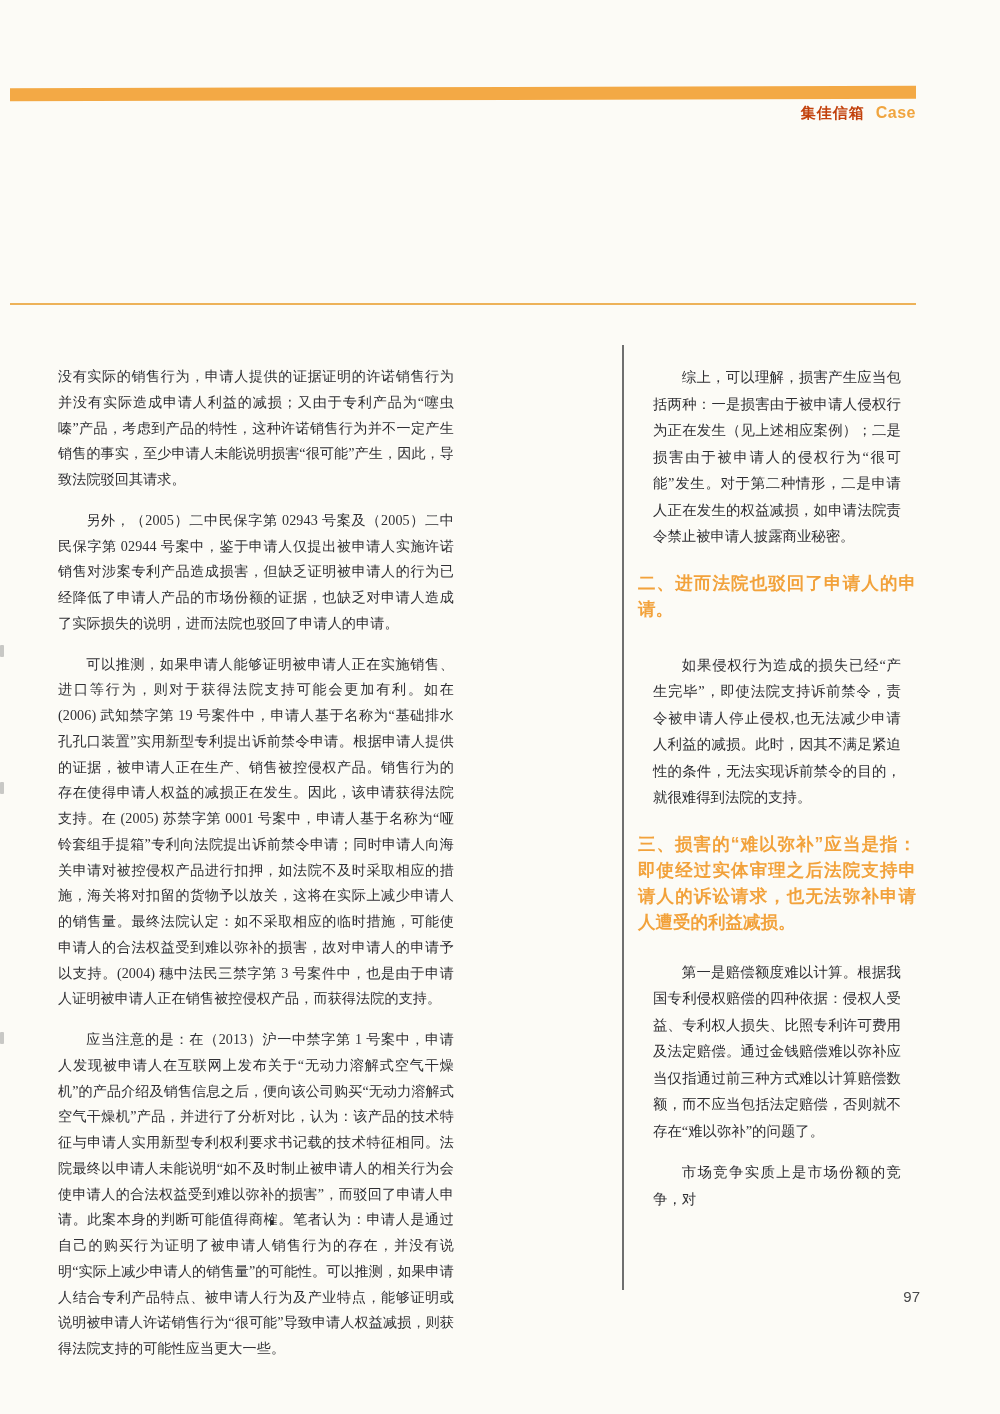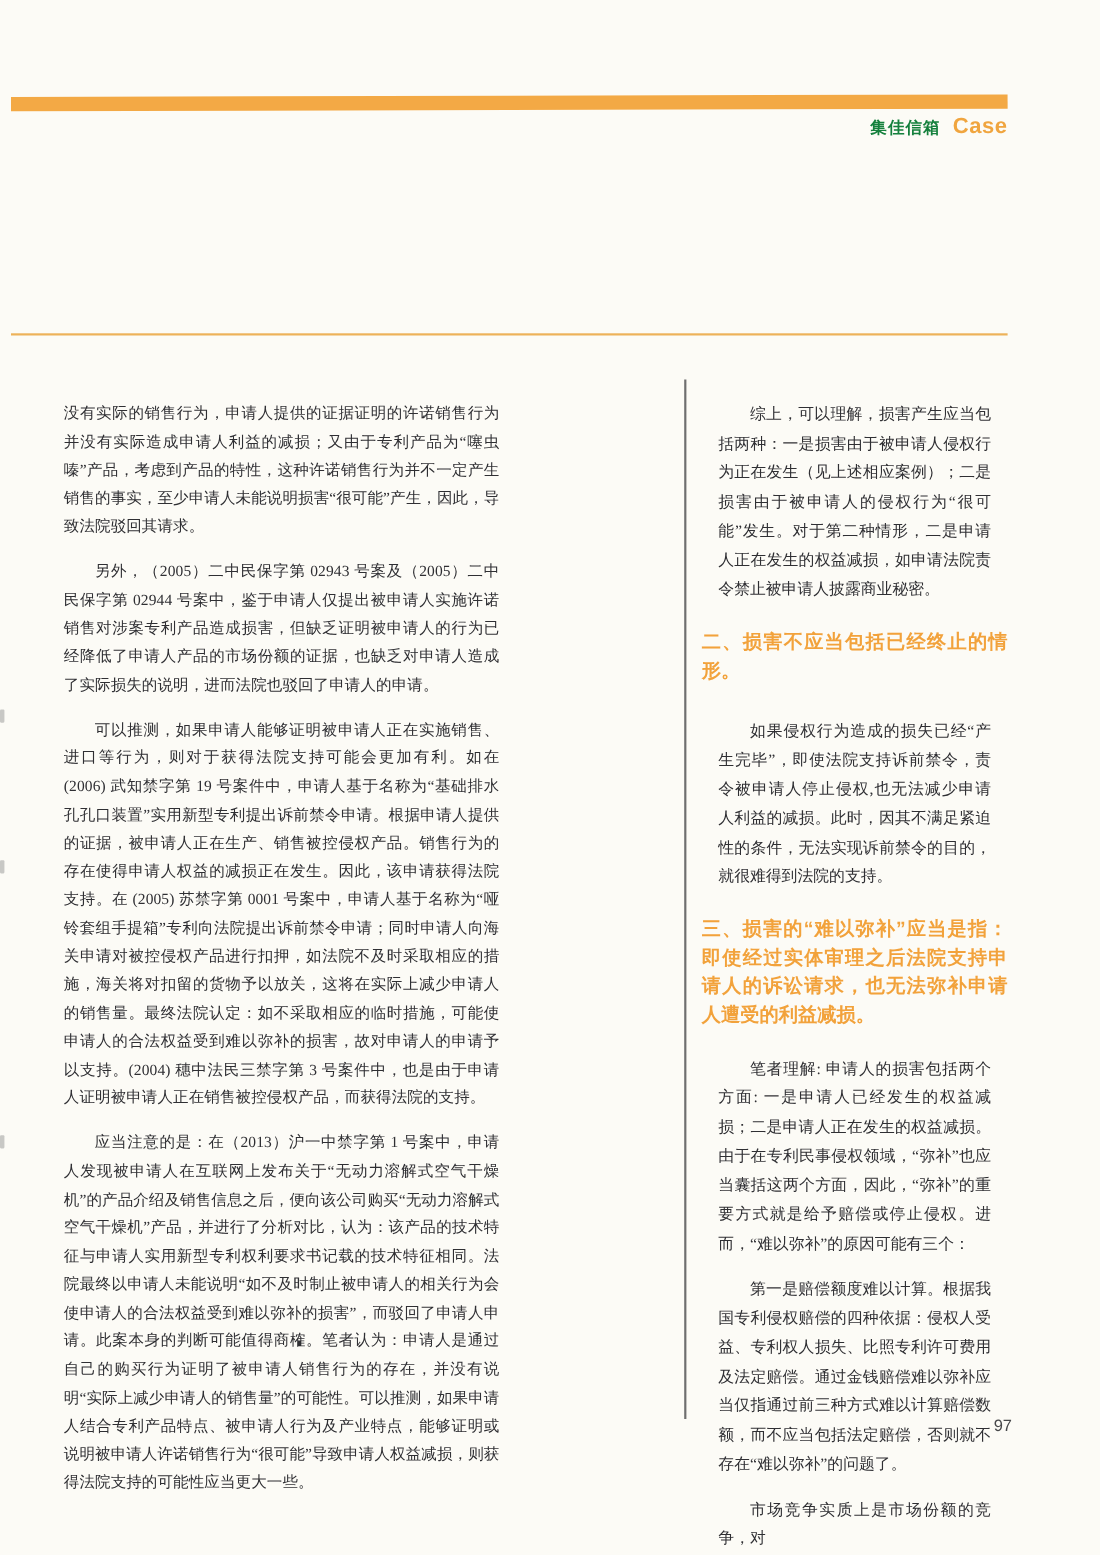--- a/index.html
+++ b/index.html
@@ -18,22 +18,22 @@
     width: 906px; height: 13px;
     background: #f3a945;
     transform: rotate(-0.15deg);
   }
   .header-label {
     position: absolute; top: 104px; right: 84px;
     display: flex; align-items: baseline; gap: 11px;
     font-family: "Liberation Sans", "DejaVu Sans", sans-serif;
     white-space: nowrap;
   }
-  .brand-cn { font-size: 15px; font-weight: bold; color: #15803d; letter-spacing: 1px; }
-  .brand-en { font-size: 20px; font-weight: bold; color: #f0a53f; letter-spacing: 0.5px; }
+  .brand-cn { font-size: 15px; font-weight: bold; color: #c2410c; letter-spacing: 1px; }
+  .brand-en { font-size: 16px; font-weight: bold; color: #f0a53f; letter-spacing: 0.5px; }
 
   .rule-orange {
     position: absolute; left: 10px; top: 303px;
     width: 906px; height: 2px;
     background: #eaa43d; opacity: 0.85;
   }
 
   .col { position: absolute; text-align: justify; }
   .col p { margin: 15px; }
   .col p.indent { text-indent: 2em; }
@@ -93,24 +93,23 @@
     <p>没有实际的销售行为，申请人提供的证据证明的许诺销售行为并没有实际造成申请人利益的减损；又由于专利产品为“噻虫嗪”产品，考虑到产品的特性，这种许诺销售行为并不一定产生销售的事实，至少申请人未能说明损害“很可能”产生，因此，导致法院驳回其请求。</p>
     <p class="indent">另外，（2005）二中民保字第 02943 号案及（2005）二中民保字第 02944 号案中，鉴于申请人仅提出被申请人实施许诺销售对涉案专利产品造成损害，但缺乏证明被申请人的行为已经降低了申请人产品的市场份额的证据，也缺乏对申请人造成了实际损失的说明，进而法院也驳回了申请人的申请。</p>
     <p class="indent">可以推测，如果申请人能够证明被申请人正在实施销售、进口等行为，则对于获得法院支持可能会更加有利。如在 (2006) 武知禁字第 19 号案件中，申请人基于名称为“基础排水孔孔口装置”实用新型专利提出诉前禁令申请。根据申请人提供的证据，被申请人正在生产、销售被控侵权产品。销售行为的存在使得申请人权益的减损正在发生。因此，该申请获得法院支持。在 (2005) 苏禁字第 0001 号案中，申请人基于名称为“哑铃套组手提箱”专利向法院提出诉前禁令申请；同时申请人向海关申请对被控侵权产品进行扣押，如法院不及时采取相应的措施，海关将对扣留的货物予以放关，这将在实际上减少申请人的销售量。最终法院认定：如不采取相应的临时措施，可能使申请人的合法权益受到难以弥补的损害，故对申请人的申请予以支持。(2004) 穗中法民三禁字第 3 号案件中，也是由于申请人证明被申请人正在销售被控侵权产品，而获得法院的支持。</p>
     <p class="indent">应当注意的是：在（2013）沪一中禁字第 1 号案中，申请人发现被申请人在互联网上发布关于“无动力溶解式空气干燥机”的产品介绍及销售信息之后，便向该公司购买“无动力溶解式空气干燥机”产品，并进行了分析对比，认为：该产品的技术特征与申请人实用新型专利权利要求书记载的技术特征相同。法院最终以申请人未能说明“如不及时制止被申请人的相关行为会使申请人的合法权益受到难以弥补的损害”，而驳回了申请人申请。此案本身的判断可能值得商榷。笔者认为：申请人是通过自己的购买行为证明了被申请人销售行为的存在，并没有说明“实际上减少申请人的销售量”的可能性。可以推测，如果申请人结合专利产品特点、被申请人行为及产业特点，能够证明或说明被申请人许诺销售行为“很可能”导致申请人权益减损，则获得法院支持的可能性应当更大一些。</p>
   </div>
 
   <div class="col-divider"></div>
 
   <div class="col col-right">
     <p class="indent">综上，可以理解，损害产生应当包括两种：一是损害由于被申请人侵权行为正在发生（见上述相应案例）；二是损害由于被申请人的侵权行为“很可能”发生。对于第二种情形，二是申请人正在发生的权益减损，如申请法院责令禁止被申请人披露商业秘密。</p>
-    <h2>二、损害不应当包括已经终止的情形。</h2>
+    <h2>二、进而法院也驳回了申请人的申请。</h2>
     <p class="indent">如果侵权行为造成的损失已经“产生完毕”，即使法院支持诉前禁令，责令被申请人停止侵权,也无法减少申请人利益的减损。此时，因其不满足紧迫性的条件，无法实现诉前禁令的目的，就很难得到法院的支持。</p>
     <h2 class="h-last">三、损害的“难以弥补”应当是指：即使经过实体审理之后法院支持申请人的诉讼请求，也无法弥补申请人遭受的利益减损。</h2>
-    <p class="indent">笔者理解: 申请人的损害包括两个方面: 一是申请人已经发生的权益减损；二是申请人正在发生的权益减损。由于在专利民事侵权领域，“弥补”也应当囊括这两个方面，因此，“弥补”的重要方式就是给予赔偿或停止侵权。进而，“难以弥补”的原因可能有三个：</p>
     <p class="indent">第一是赔偿额度难以计算。根据我国专利侵权赔偿的四种依据：侵权人受益、专利权人损失、比照专利许可费用及法定赔偿。通过金钱赔偿难以弥补应当仅指通过前三种方式难以计算赔偿数额，而不应当包括法定赔偿，否则就不存在“难以弥补”的问题了。</p>
     <p class="indent">市场竞争实质上是市场份额的竞争，对</p>
   </div>
 
   <div class="page-number">97</div>
 
   <div class="scan-mark m1"></div>
   <div class="scan-mark m2"></div>
   <div class="scan-mark m3"></div>
 

